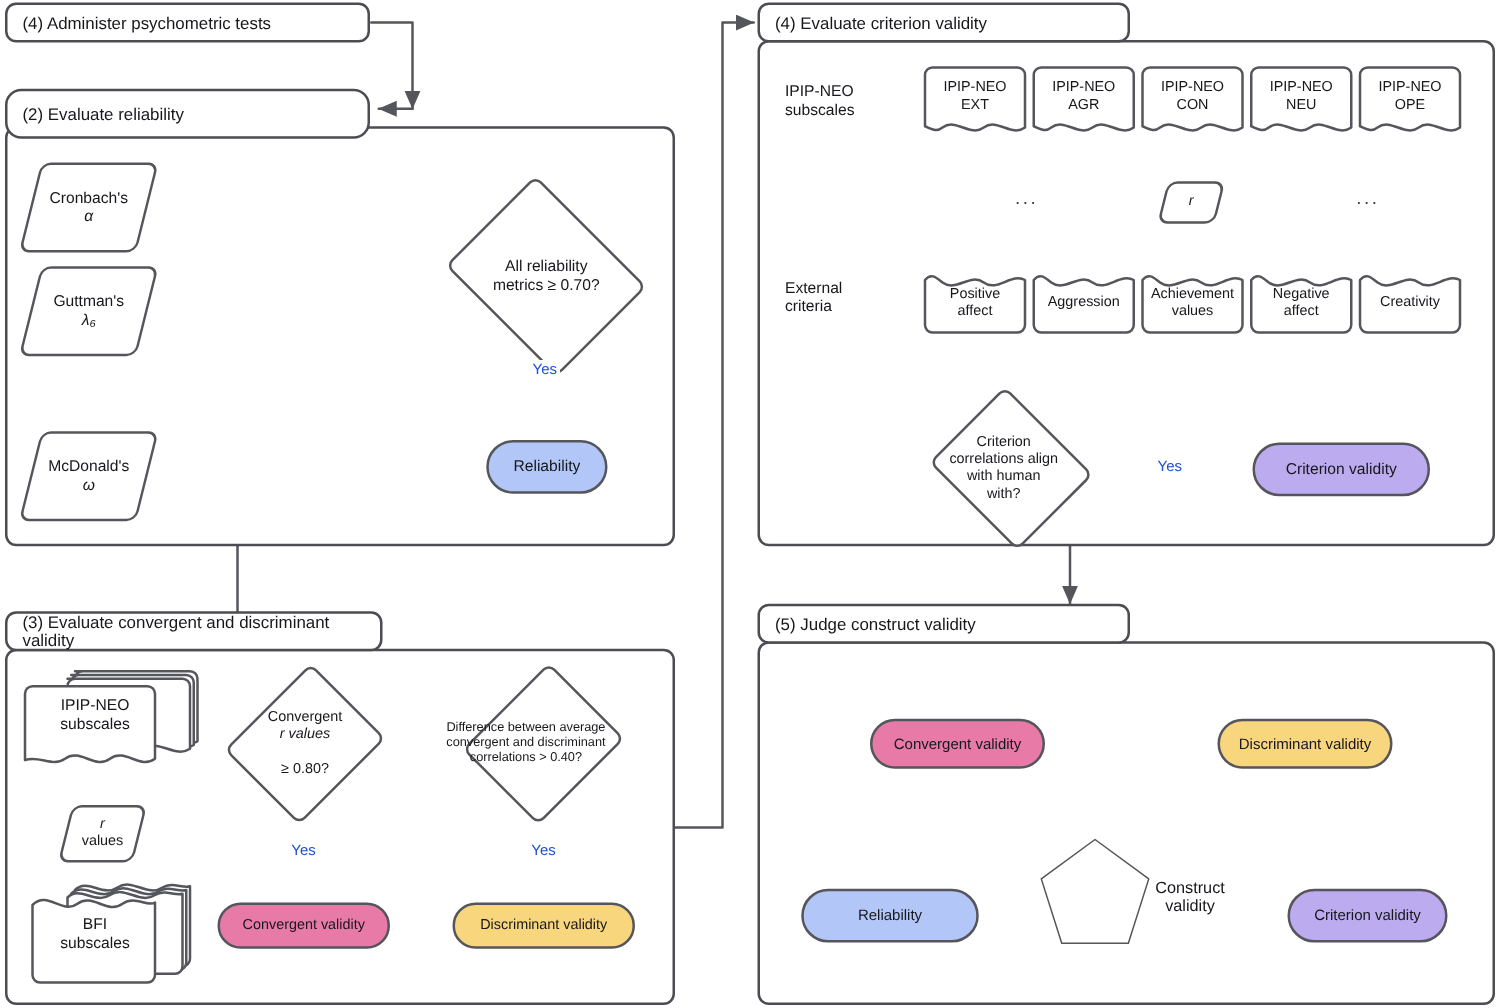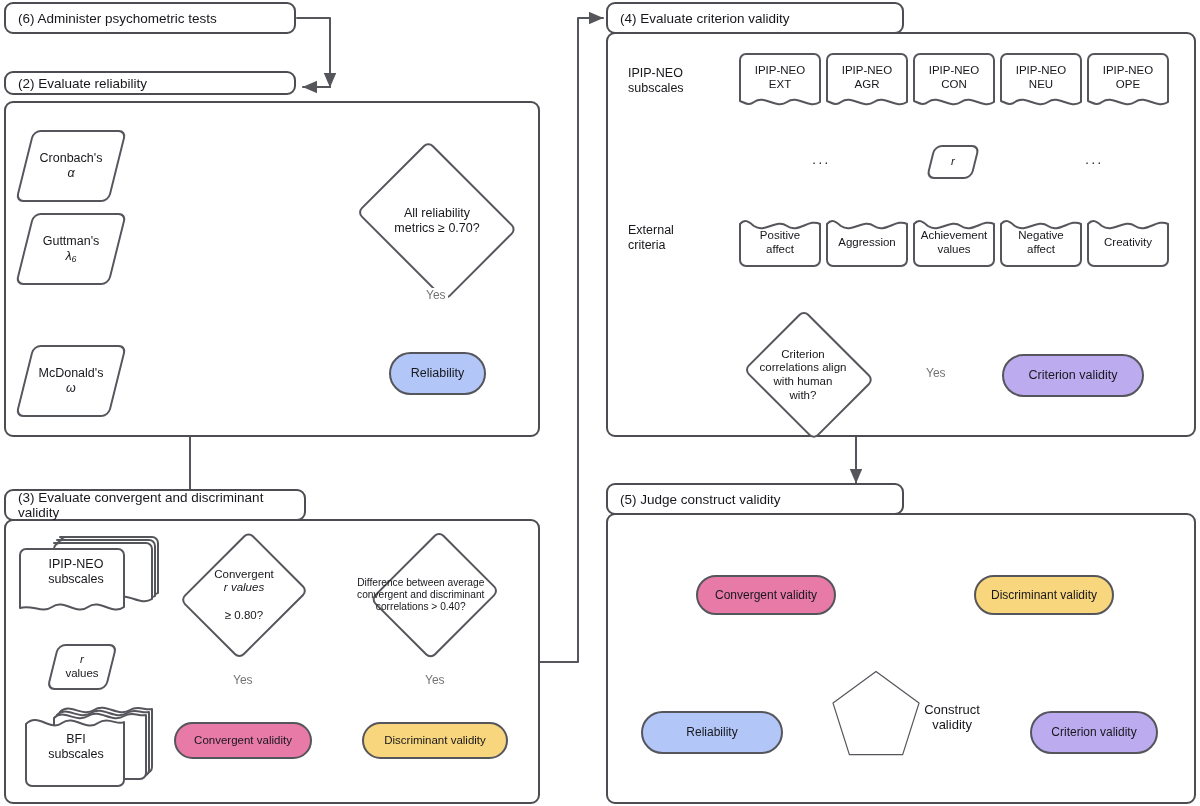--- a/index.html
+++ b/index.html
@@ -106,21 +106,21 @@
   .plain{
     position:absolute;
     font-size:12.5px;
     line-height:1.2;
     color:#17171c;
     z-index:3;
   }
   .edge-label{
     position:absolute;
     font-size:12px;
-    color:#737373;
+    color:#1d4ed8;
     background:#fff;
     padding:0 2px;
     z-index:3;
   }
   .ellipsis{
     position:absolute;
     font-size:15px;
     color:#3c3c42;
     letter-spacing:2px;
     z-index:3;
@@ -186,24 +186,24 @@
       <path d="M1029,727 L957,712" marker-end="url(#ah)"></path>
 
       <path d="M716,52 L708,52 L708,112 L716,112"></path>
       <path d="M708,82 L697,82"></path>
       <path d="M730,212 L722,212 L722,266 L730,266"></path>
       <path d="M722,239 L711,239"></path>
     </g>
   </svg>
 
   <div class="panel-title" style="left:4px;top:2px;width:292px;height:32px;">
-    <span>(6) Administer psychometric tests</span>
-  </div>
-
-  <div class="panel-title" style="left:4px;top:71px;width:292px;height:24px;">
+    <span>(4) Administer psychometric tests</span>
+  </div>
+
+  <div class="panel-title" style="left:4px;top:71px;width:292px;height:40px;border-radius:13px;">
     <span>(2) Evaluate reliability</span>
   </div>
   <div class="panel" style="left:4px;top:101px;width:536px;height:336px;"></div>
 
   <div class="panel-title" style="left:4px;top:489px;width:302px;height:32px;">
     <span>(3) Evaluate convergent and discriminant validity</span>
   </div>
   <div class="panel" style="left:4px;top:519px;width:536px;height:285px;"></div>
 
   <div class="panel-title" style="left:606px;top:2px;width:298px;height:32px;">

